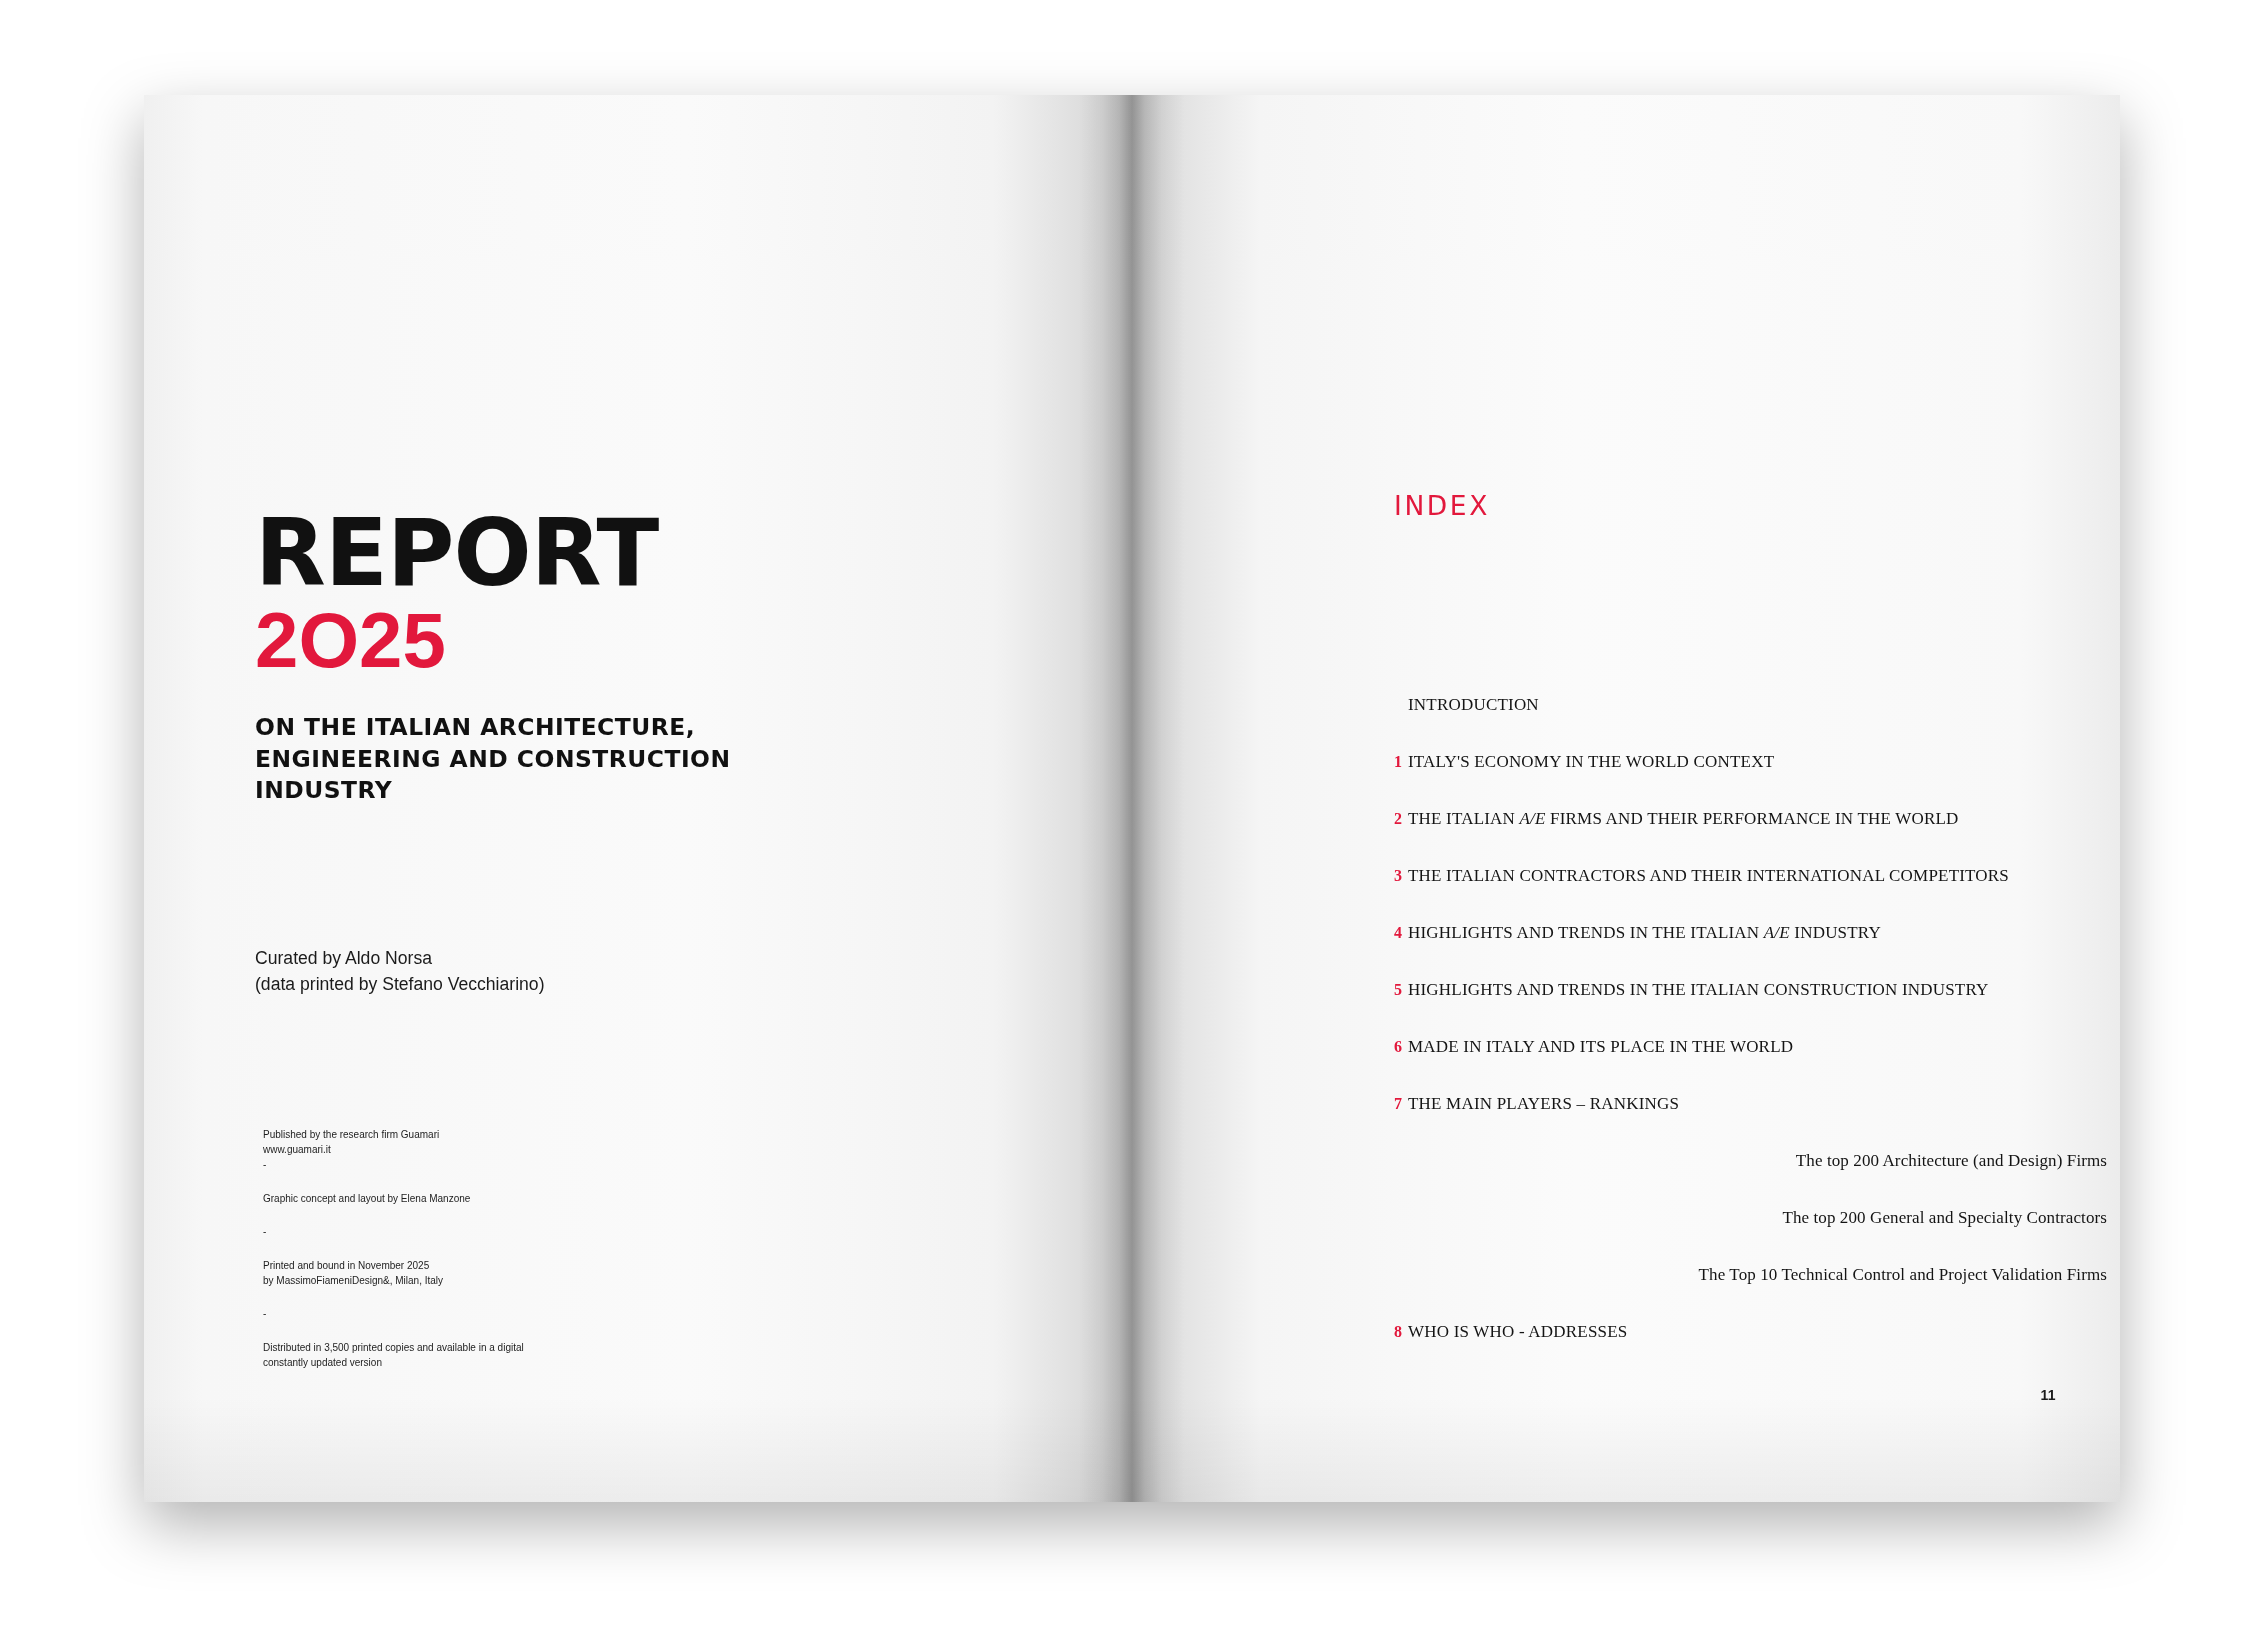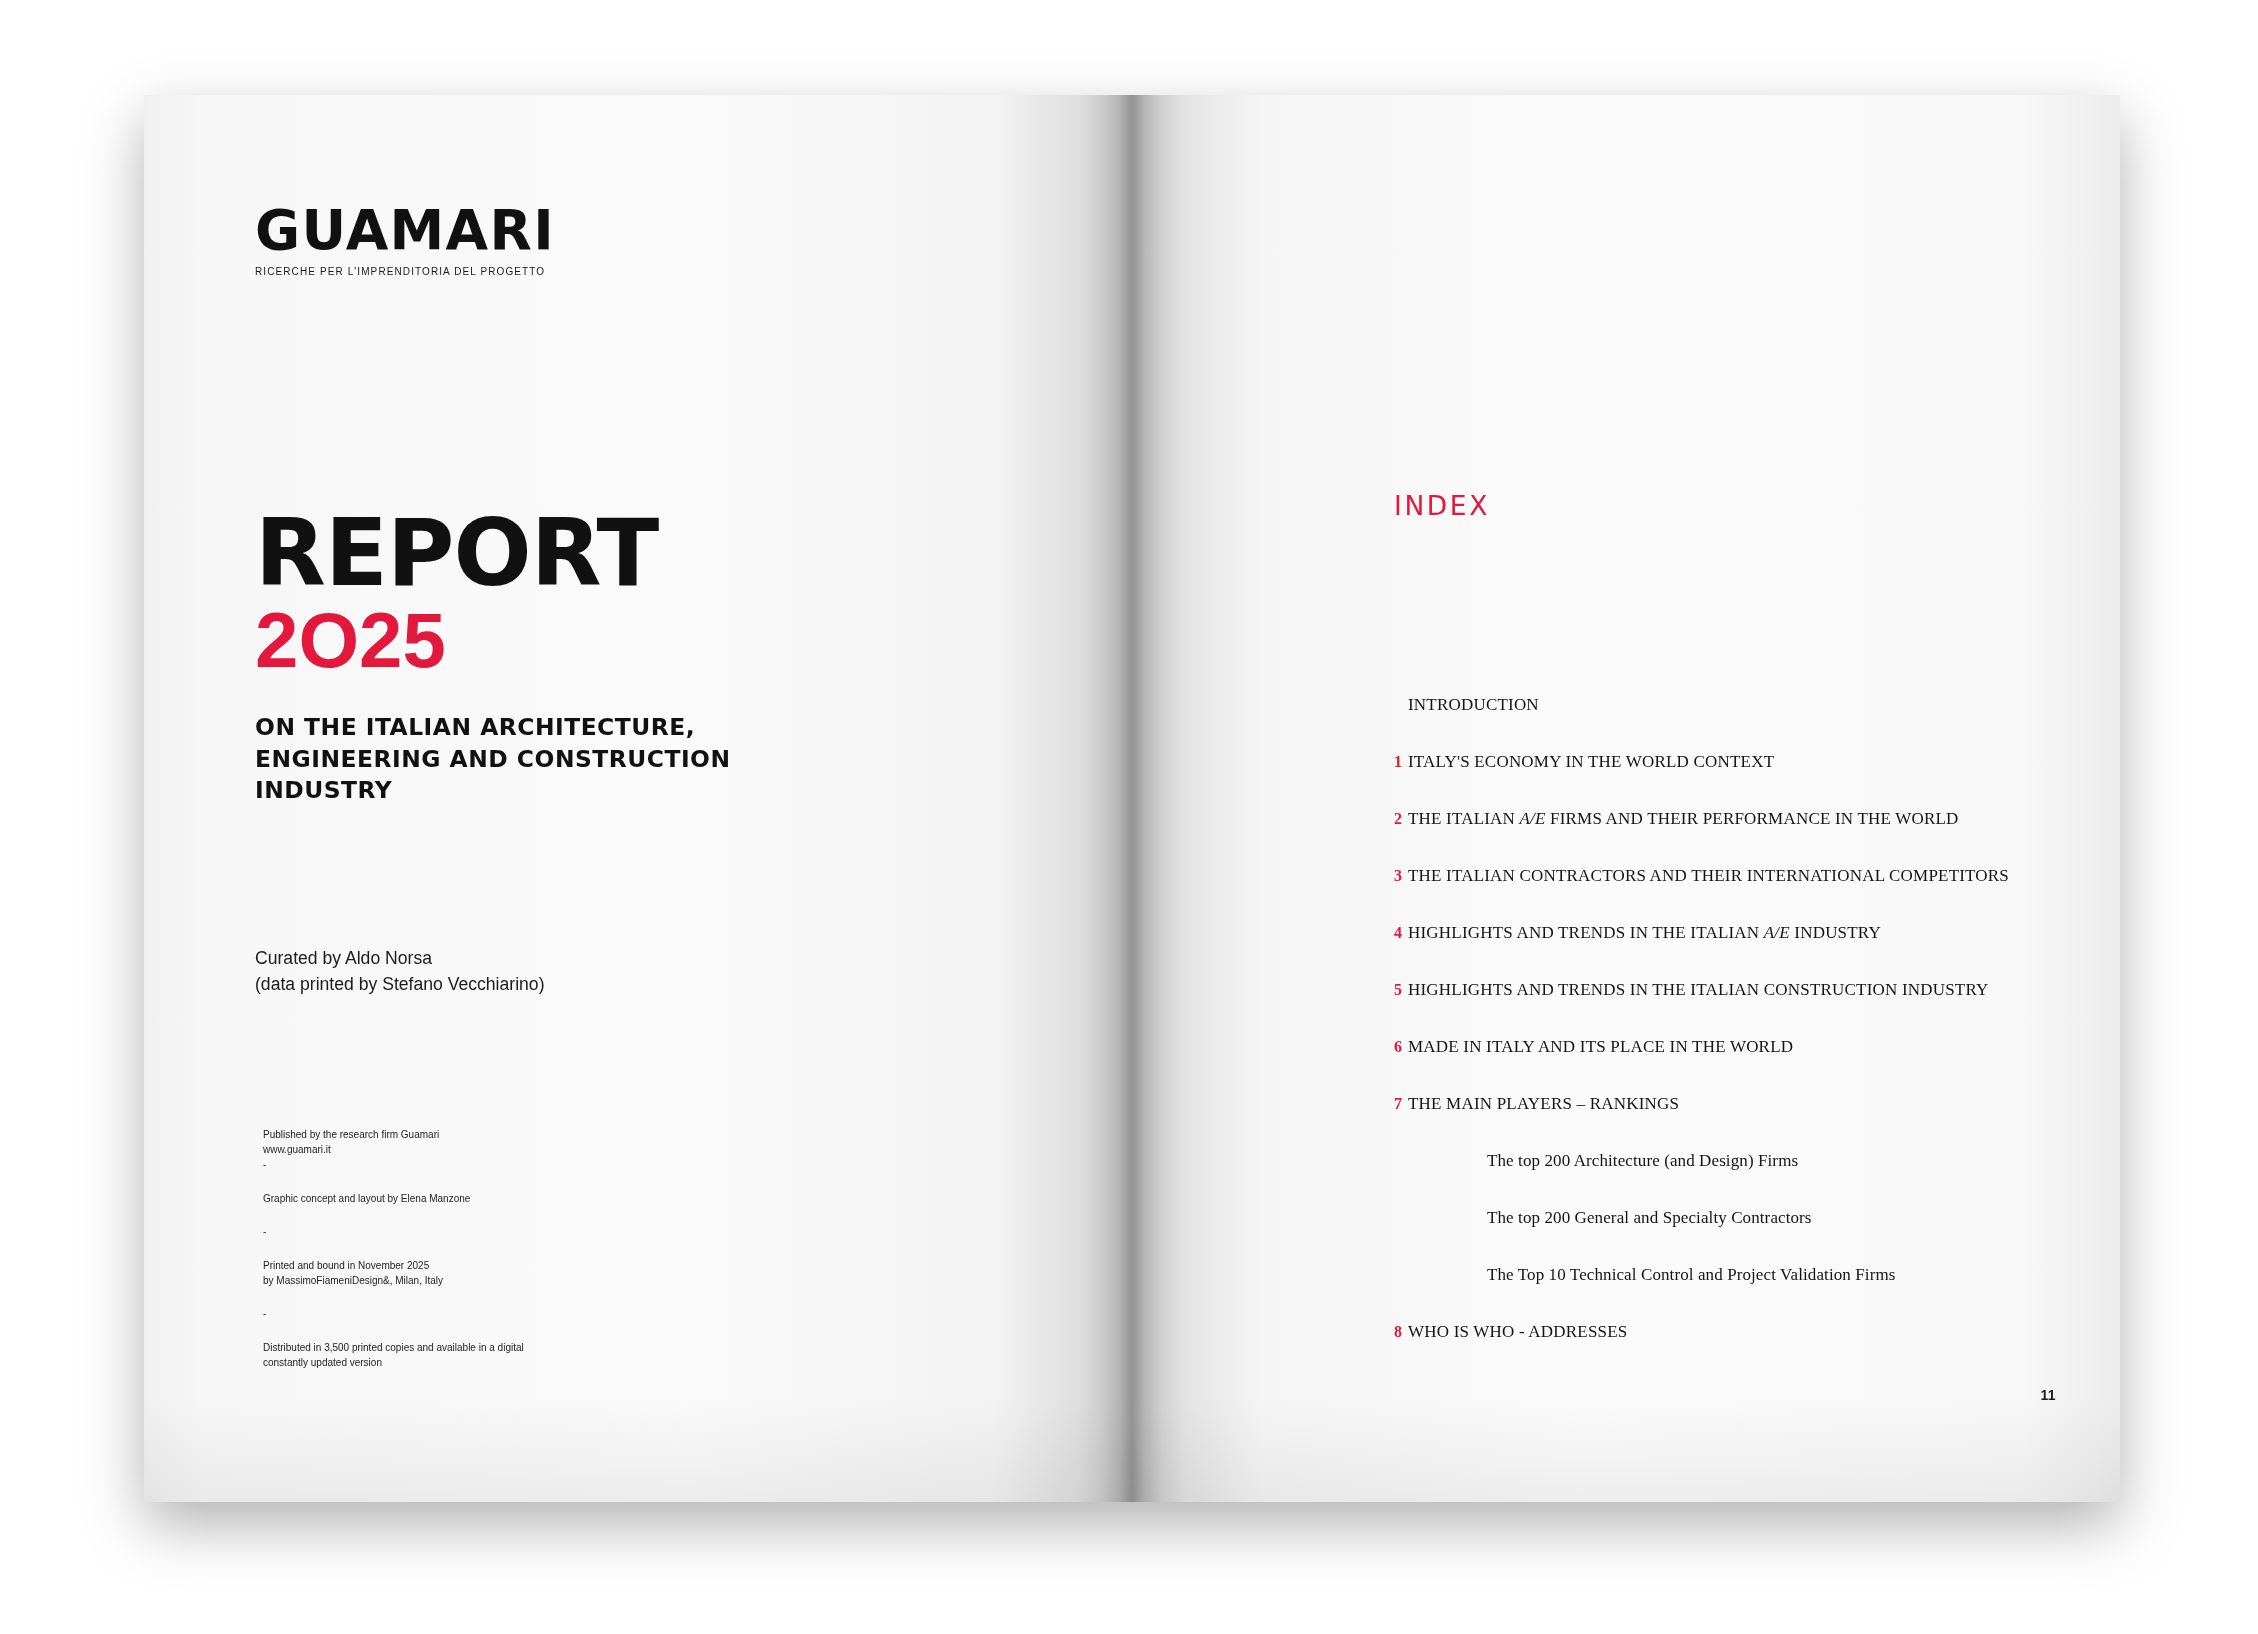--- a/index.html
+++ b/index.html
@@ -204,20 +204,21 @@
     letter-spacing: 0.4px;
     padding-left: 16px;
   }
   .toc-row.level0 .toc-label { text-transform: uppercase; }
   .toc-row.level0.nonum .toc-num { color: transparent; }
   .toc-row.level1 { font-size: 17px; }
   .toc-row.level1 .toc-label {
     padding-left: 79px;
     text-transform: none;
     letter-spacing: 0.1px;
+    text-align: right;
   }
 
   .folio {
     position: absolute;
     right: 64px;
     bottom: 99px;
     font-size: 14px;
     font-weight: 700;
     color: #1a1a1a;
     letter-spacing: 0.4px;
@@ -241,24 +242,20 @@
   }
 </style>
 </head>
 <body>
 
 <div id="spread">
 
   <div class="page page-left">
     <div class="left-inner">
 
-      <div class="logo-block">
-        <div class="logo-word">GUAMARI</div>
-        <div class="logo-sub">RICERCHE PER L'IMPRENDITORIA DEL PROGETTO</div>
-      </div>
 
       <div class="title-block">
         <div class="report-word">REPORT</div>
         <div class="report-year">2O25</div>
         <div class="subtitle">ON THE ITALIAN ARCHITECTURE, ENGINEERING AND CONSTRUCTION INDUSTRY</div>
       </div>
 
       <div class="curated">
         <div>Curated by Aldo Norsa</div>
         <div>(data printed by Stefano Vecchiarino)</div>

